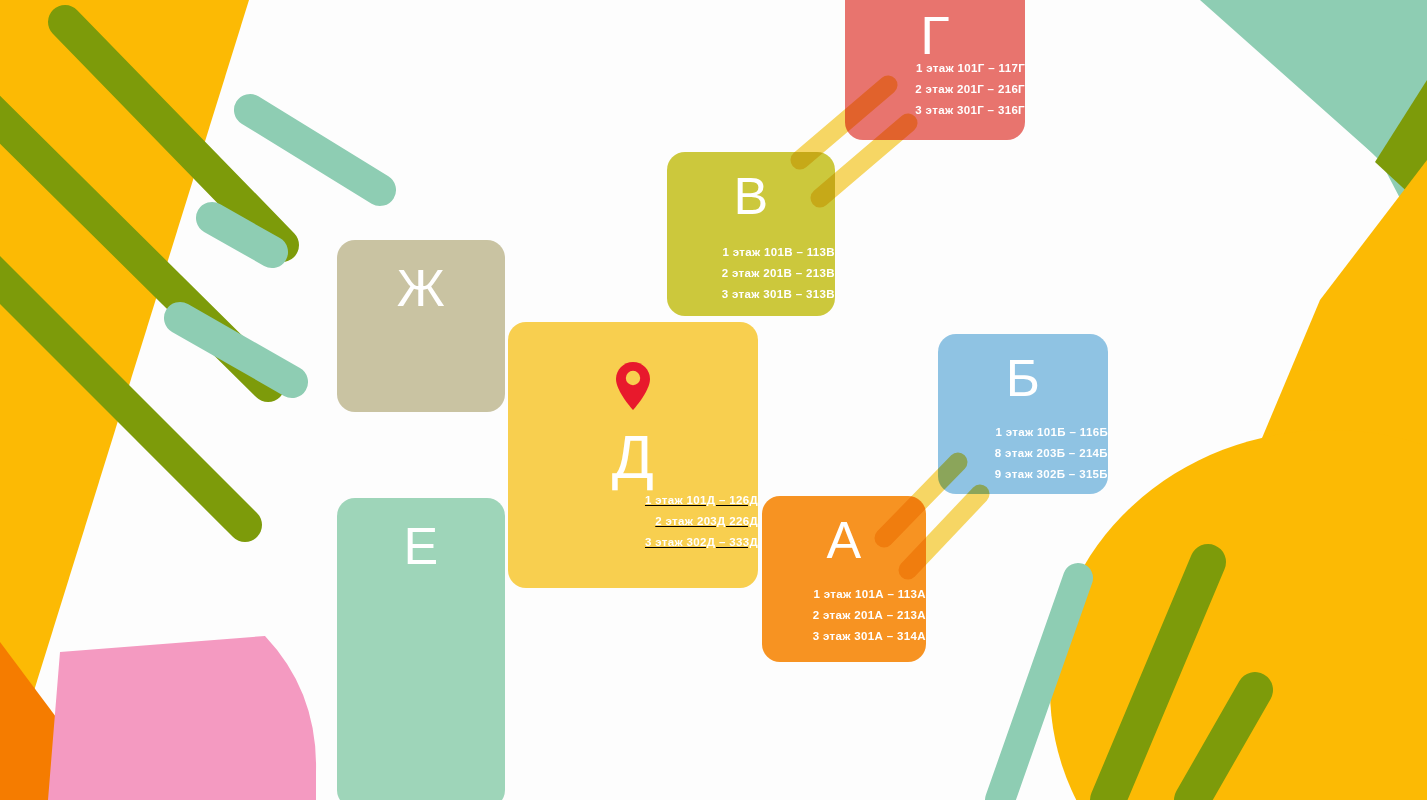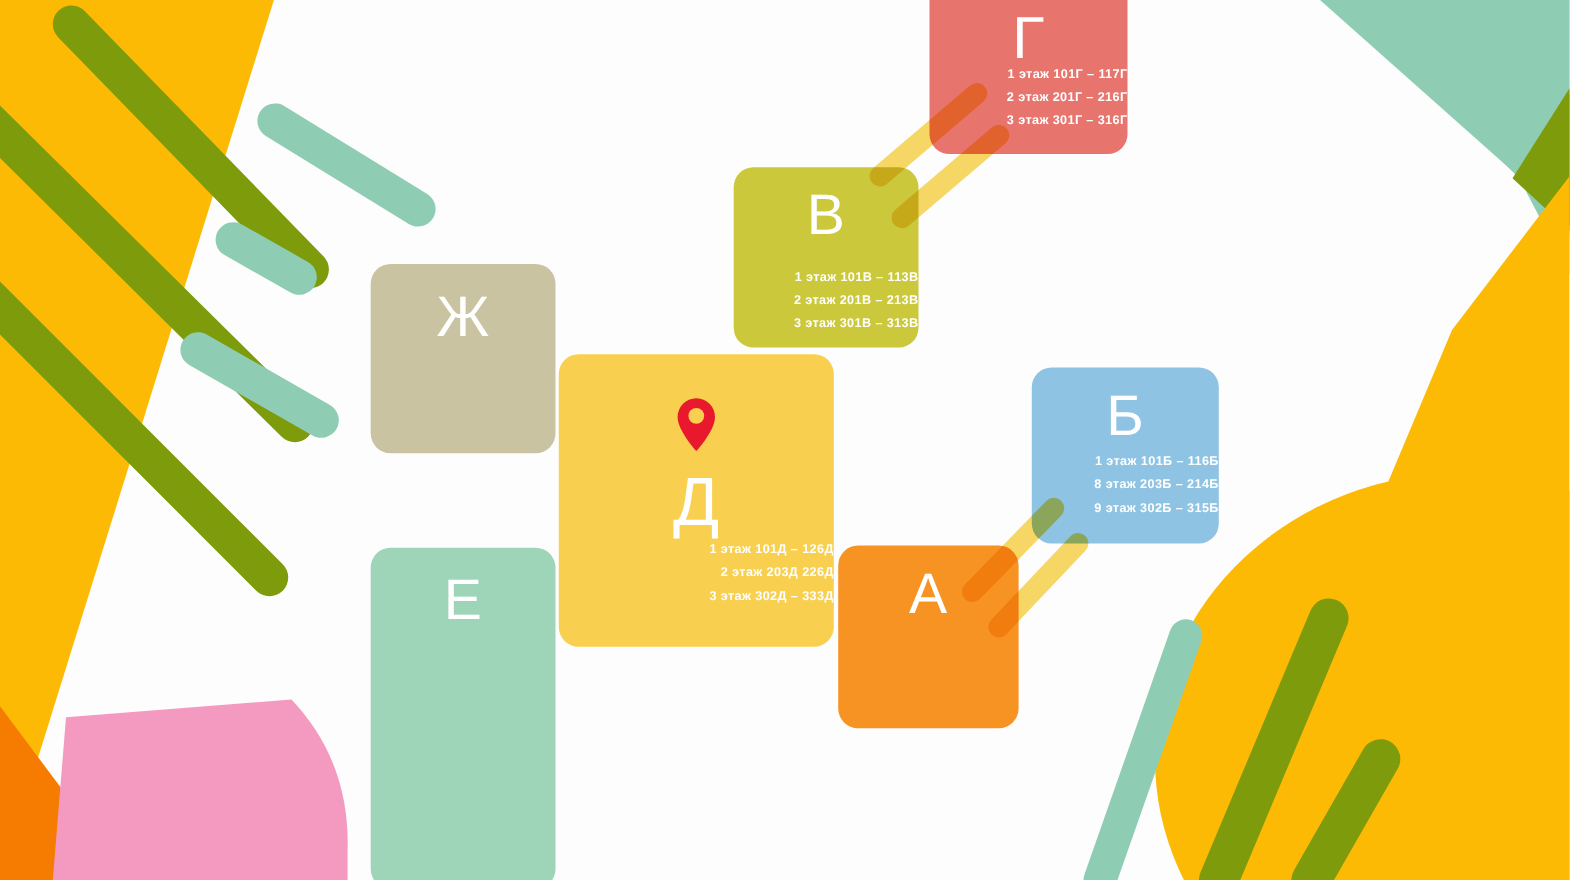--- a/index.html
+++ b/index.html
@@ -128,42 +128,47 @@
           <div class="card-row">1 этаж 101В – 113В</div>
           <div class="card-row">2 этаж 201В – 213В</div>
           <div class="card-row">3 этаж 301В – 313В</div>
         </div>
       </div>
       <div class="card" style="left: 337px; top: 240px; width: 168px; height: 172px; background: rgb(201, 195, 162);">
         <div class="card-letter" style="top: 22px; font-size: 52px;">Ж</div>
       </div>
       <div class="card" style="left: 938px; top: 334px; width: 170px; height: 160px; background: rgb(143, 195, 227);">
         <div class="card-letter" style="top: 18px; font-size: 52px;">Б</div>
-        <div class="card-rows" style="top: 76px;">
+        <div class="card-rows" style="top: 88px;">
           <div class="card-row">1 этаж 101Б – 116Б</div>
           <div class="card-row">8 этаж 203Б – 214Б</div>
           <div class="card-row">9 этаж 302Б – 315Б</div>
         </div>
       </div>
       <div class="card" style="left: 508px; top: 322px; width: 250px; height: 266px; background: rgb(248, 207, 79);">
         <div class="pin" style="top: 38px;">
           <svg width="38" height="52" viewBox="0 0 38 52">
             <path d="M19 2 C9.6 2 2 9.6 2 19 c0 12.5 17 31 17 31 s17 -18.5 17 -31 C36 9.6 28.4 2 19 2 Z" fill="#e8192c"></path>
             <circle cx="19" cy="18" r="7.2" fill="#f8cf4f"></circle>
           </svg>
         </div>
         <div class="card-letter" style="top: 104px; font-size: 62px;">Д</div>
-        <div class="card-rows" style="top: 168px;">
+        <div class="card-rows" style="top: 168px; text-decoration: underline;">
           <div class="card-row">1 этаж 101Д – 126Д</div>
           <div class="card-row">2 этаж 203Д  226Д</div>
           <div class="card-row">3 этаж 302Д – 333Д</div>
         </div>
       </div>
       <div class="card" style="left: 762px; top: 496px; width: 164px; height: 166px; background: rgb(247, 147, 34);">
         <div class="card-letter" style="top: 18px; font-size: 52px;">А</div>
+        <div class="card-rows" style="top: 88px;">
+          <div class="card-row">1 этаж 101А – 113А</div>
+          <div class="card-row">2 этаж 201А – 213А</div>
+          <div class="card-row">3 этаж 301А – 314А</div>
+        </div>
       </div>
       <div class="card" style="left: 337px; top: 498px; width: 168px; height: 310px; background: rgb(158, 213, 185);">
         <div class="card-letter" style="top: 22px; font-size: 52px;">Е</div>
       </div>
     </div>
 
   <svg id="connectors" viewBox="0 0 1427 800">
     <g style="mix-blend-mode:multiply" opacity="0.85">
       <line x1="800" y1="160" x2="888" y2="85" stroke="#f7d14a" stroke-width="19" stroke-linecap="round"></line>
       <line x1="820" y1="198" x2="908" y2="123" stroke="#f7d14a" stroke-width="19" stroke-linecap="round"></line>

